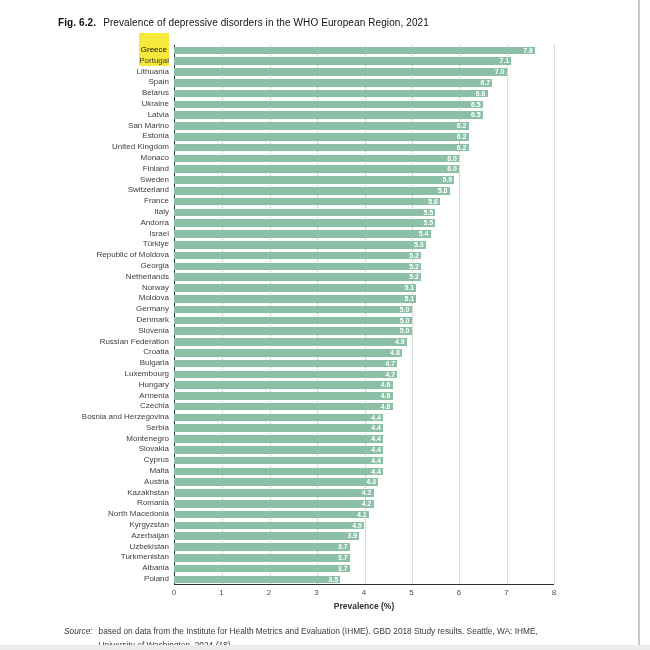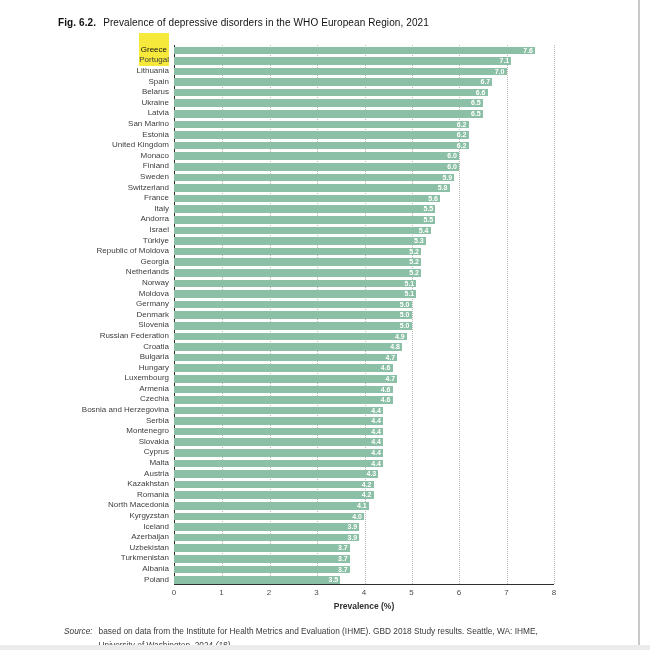--- a/index.html
+++ b/index.html
@@ -290,36 +290,36 @@
         </div>
         <div class="row">
           <div class="cat-label"><span>Bulgaria</span></div>
           <div class="bar-area">
             <div class="bar" style="width: 58.75%; background: rgb(140, 192, 166);">
               <span class="val-label">4.7</span>
             </div>
           </div>
         </div>
         <div class="row">
+          <div class="cat-label"><span>Luxembourg</span></div>
+          <div class="bar-area">
+            <div class="bar" style="width: 58.75%; background: rgb(140, 192, 166);">
+              <span class="val-label">4.7</span>
+            </div>
+          </div>
+        </div>
+        <div class="row">
           <div class="cat-label"><span>Hungary</span></div>
           <div class="bar-area">
             <div class="bar" style="width: 57.5%; background: rgb(140, 192, 166);">
               <span class="val-label">4.6</span>
             </div>
           </div>
         </div>
         <div class="row">
-          <div class="cat-label"><span>Luxembourg</span></div>
-          <div class="bar-area">
-            <div class="bar" style="width: 58.75%; background: rgb(140, 192, 166);">
-              <span class="val-label">4.7</span>
-            </div>
-          </div>
-        </div>
-        <div class="row">
           <div class="cat-label"><span>Armenia</span></div>
           <div class="bar-area">
             <div class="bar" style="width: 57.5%; background: rgb(140, 192, 166);">
               <span class="val-label">4.6</span>
             </div>
           </div>
         </div>
         <div class="row">
           <div class="cat-label"><span>Czechia</span></div>
           <div class="bar-area">
@@ -406,28 +406,20 @@
             <div class="bar" style="width: 51.25%; background: rgb(140, 192, 166);">
               <span class="val-label">4.1</span>
             </div>
           </div>
         </div>
         <div class="row">
           <div class="cat-label"><span>Kyrgyzstan</span></div>
           <div class="bar-area">
             <div class="bar" style="width: 50%; background: rgb(140, 192, 166);">
               <span class="val-label">4.0</span>
-            </div>
-          </div>
-        </div>
-        <div class="row">
-          <div class="cat-label"><span>Iceland</span></div>
-          <div class="bar-area">
-            <div class="bar" style="width: 48.75%; background: rgb(140, 192, 166);">
-              <span class="val-label">3.9</span>
             </div>
           </div>
         </div>
         <div class="row">
           <div class="cat-label"><span>Azerbaijan</span></div>
           <div class="bar-area">
             <div class="bar" style="width: 48.75%; background: rgb(140, 192, 166);">
               <span class="val-label">3.9</span>
             </div>
           </div>

